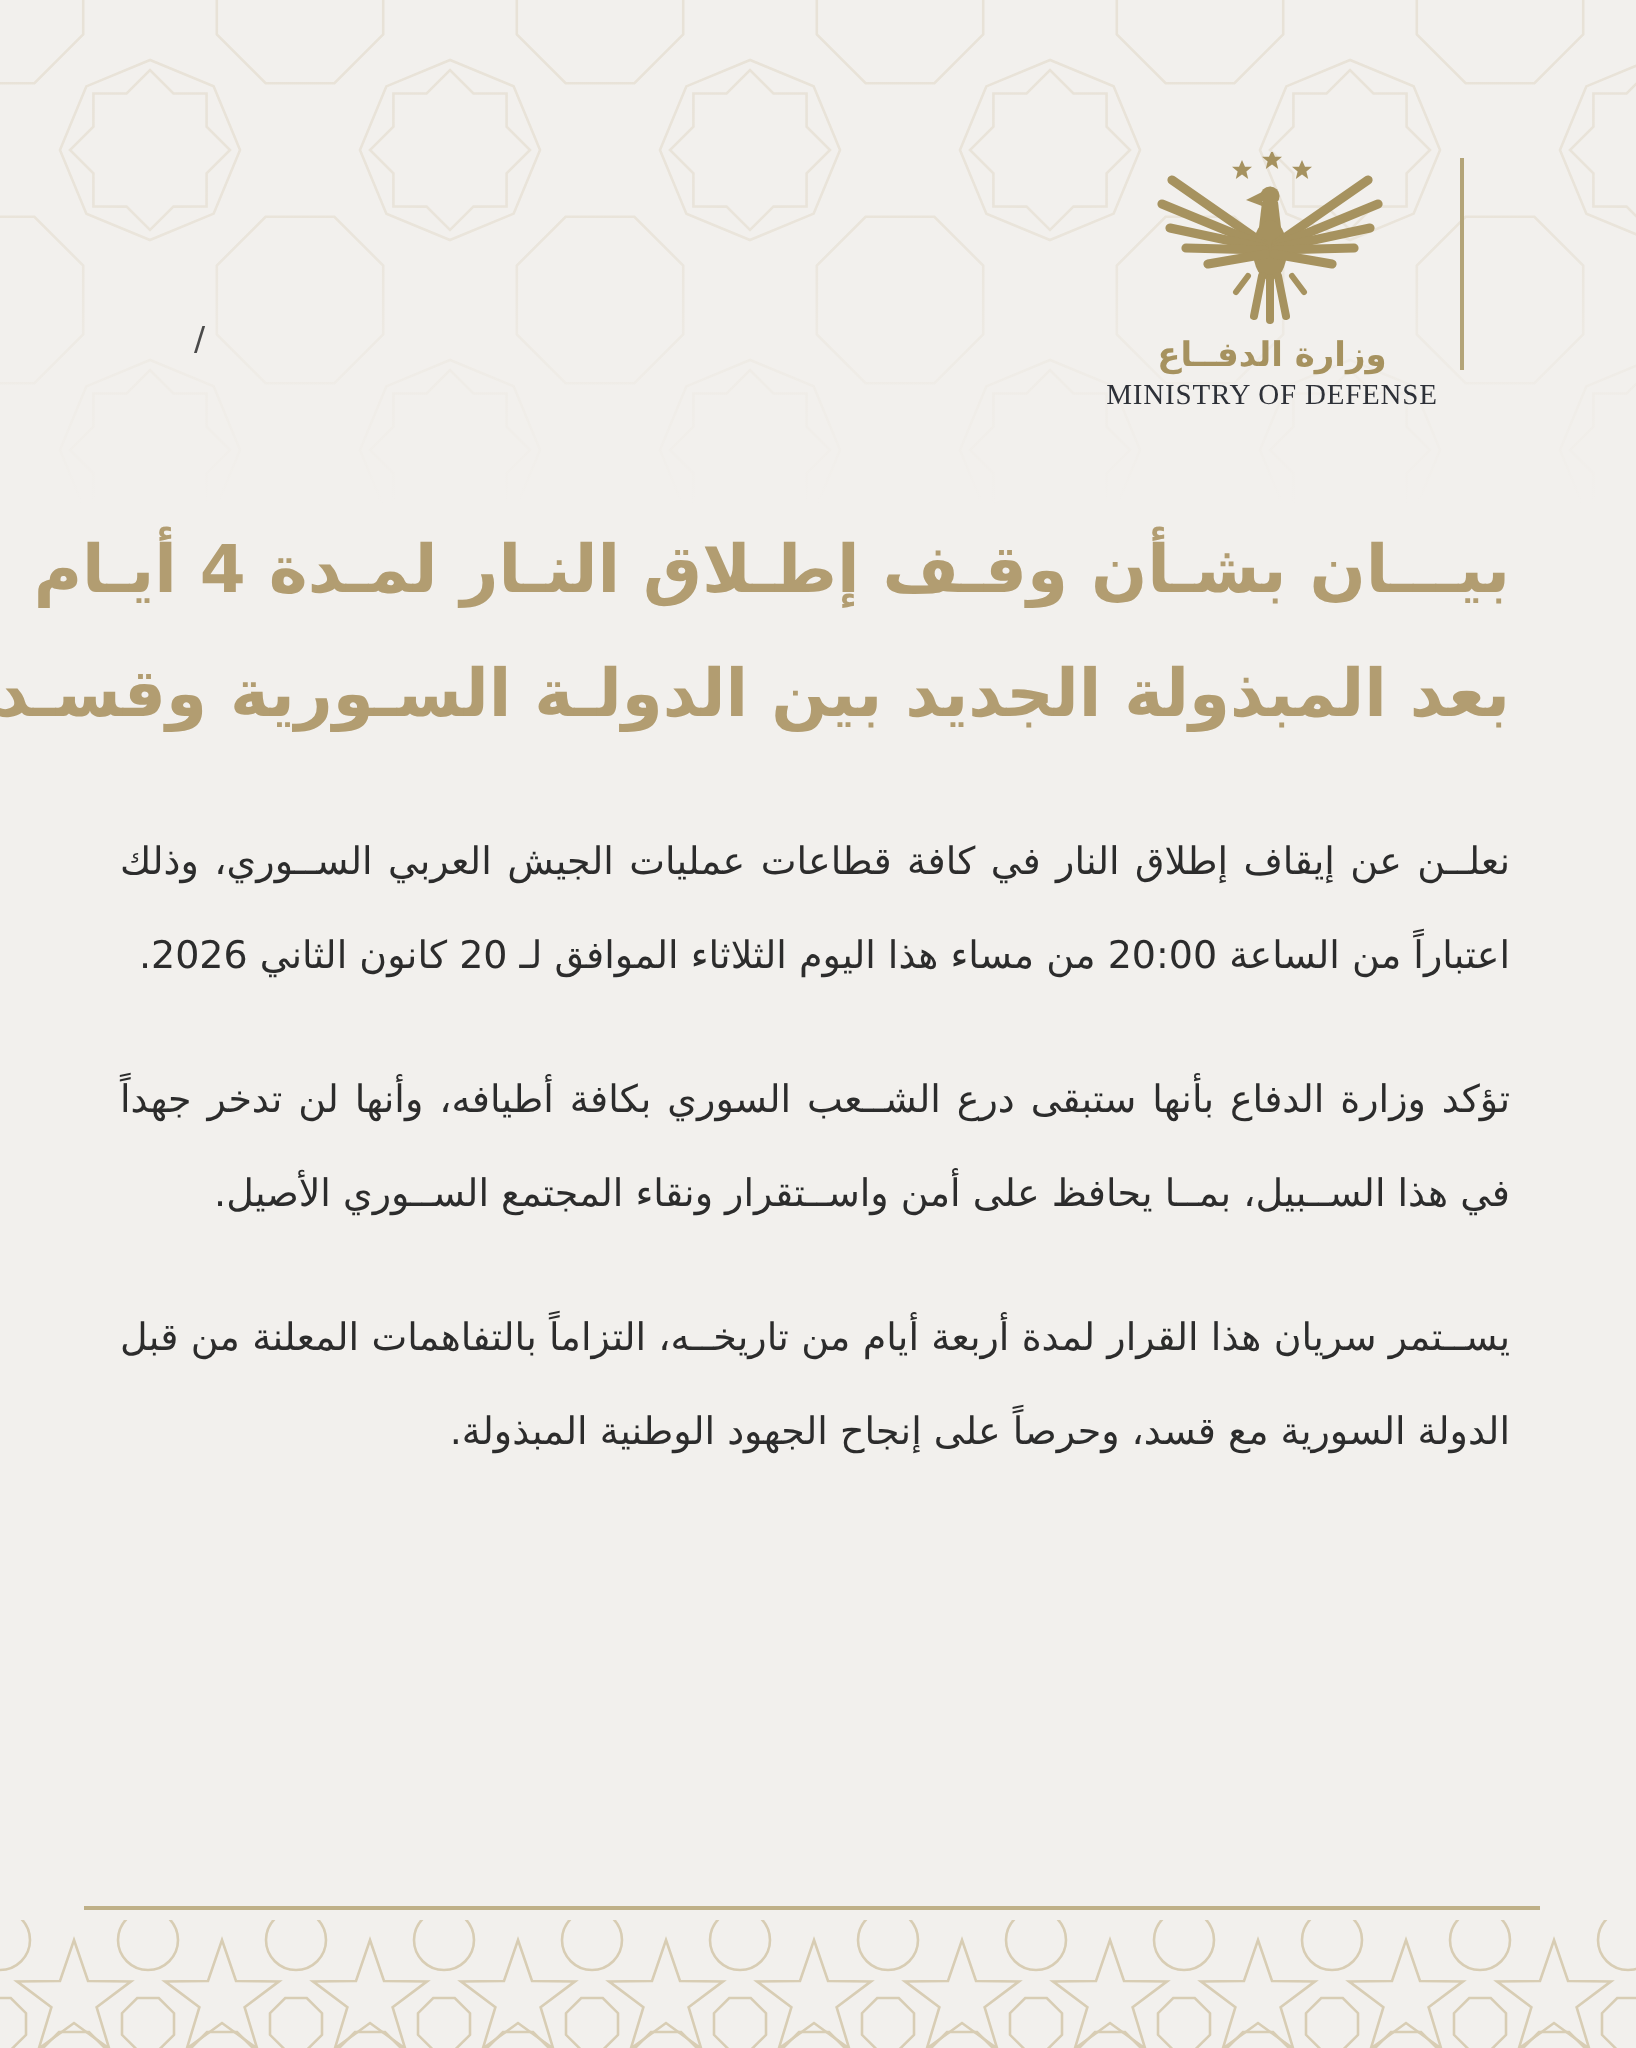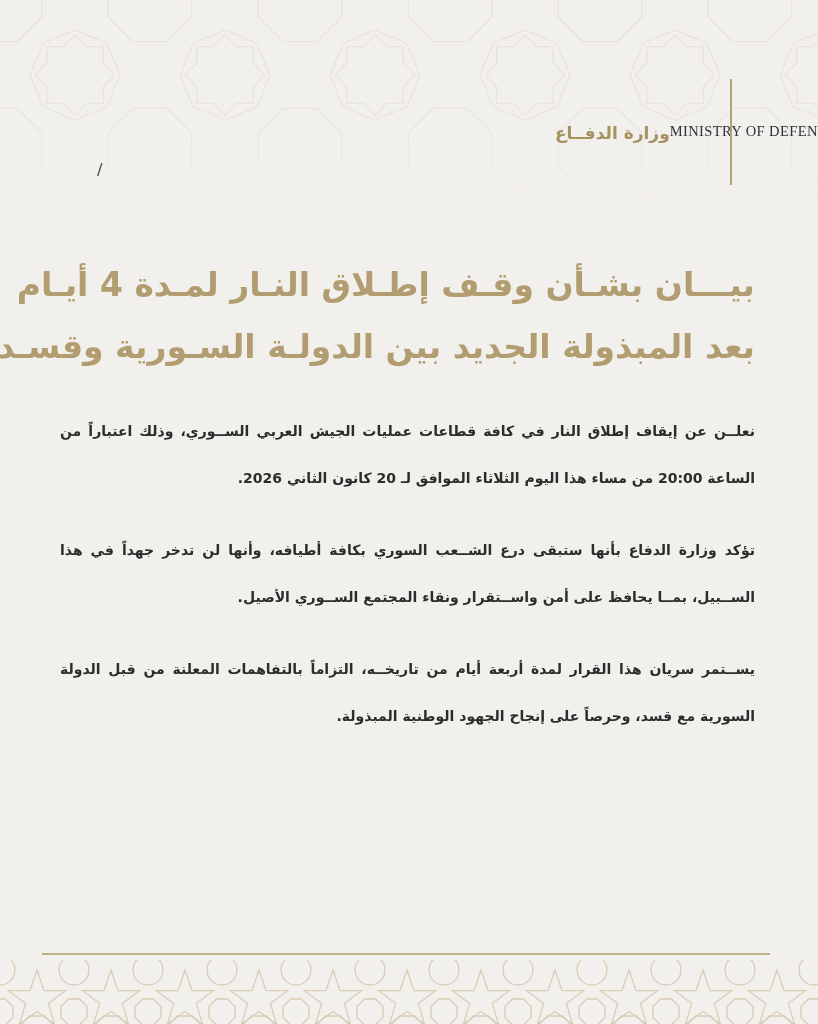--- a/index.html
+++ b/index.html
@@ -21,21 +21,21 @@
       #f2f0ed 90%);
     pointer-events:none;
   }
   .pattern-bottom{position:absolute;left:0;top:960px;}
   
   .logo-wrap{
     position:absolute;top:76px;right:86px;
     display:flex;align-items:stretch;gap:13px;
   }
   .logo-stack{
-    display:flex;flex-direction:row;align-items:center;
+    display:flex;flex-direction:column;align-items:center;
     width:162px;
   }
   .logo-arabic{
     margin-top:4px;
     color:#a6925f;font-weight:bold;font-size:17px;line-height:20px;
     direction:rtl;white-space:nowrap;
   }
   .logo-english{
     margin-top:2px;
     font-family:"Liberation Serif","DejaVu Serif",serif;
@@ -65,21 +65,21 @@
     color:#b29d71;
     font-size:33px;font-weight:bold;
     text-align:right;
   }
   .statement-title .title-line{
     display:block;line-height:62px;white-space:nowrap;
   }
   .statement p{
     margin:0 0 25px 0;
     color:#2c2c2c;
-    font-size:14px;line-height:47px;font-weight:bold;
+    font-size:19px;line-height:47px;font-weight:normal;
     text-align:justify;
   }
   
   .social-row{
     position:absolute;left:60px;top:925px;
     display:flex;align-items:center;gap:9px;
     color:#6f6a5e;
   }
   .social-row svg{display:block;}
   .handle{

